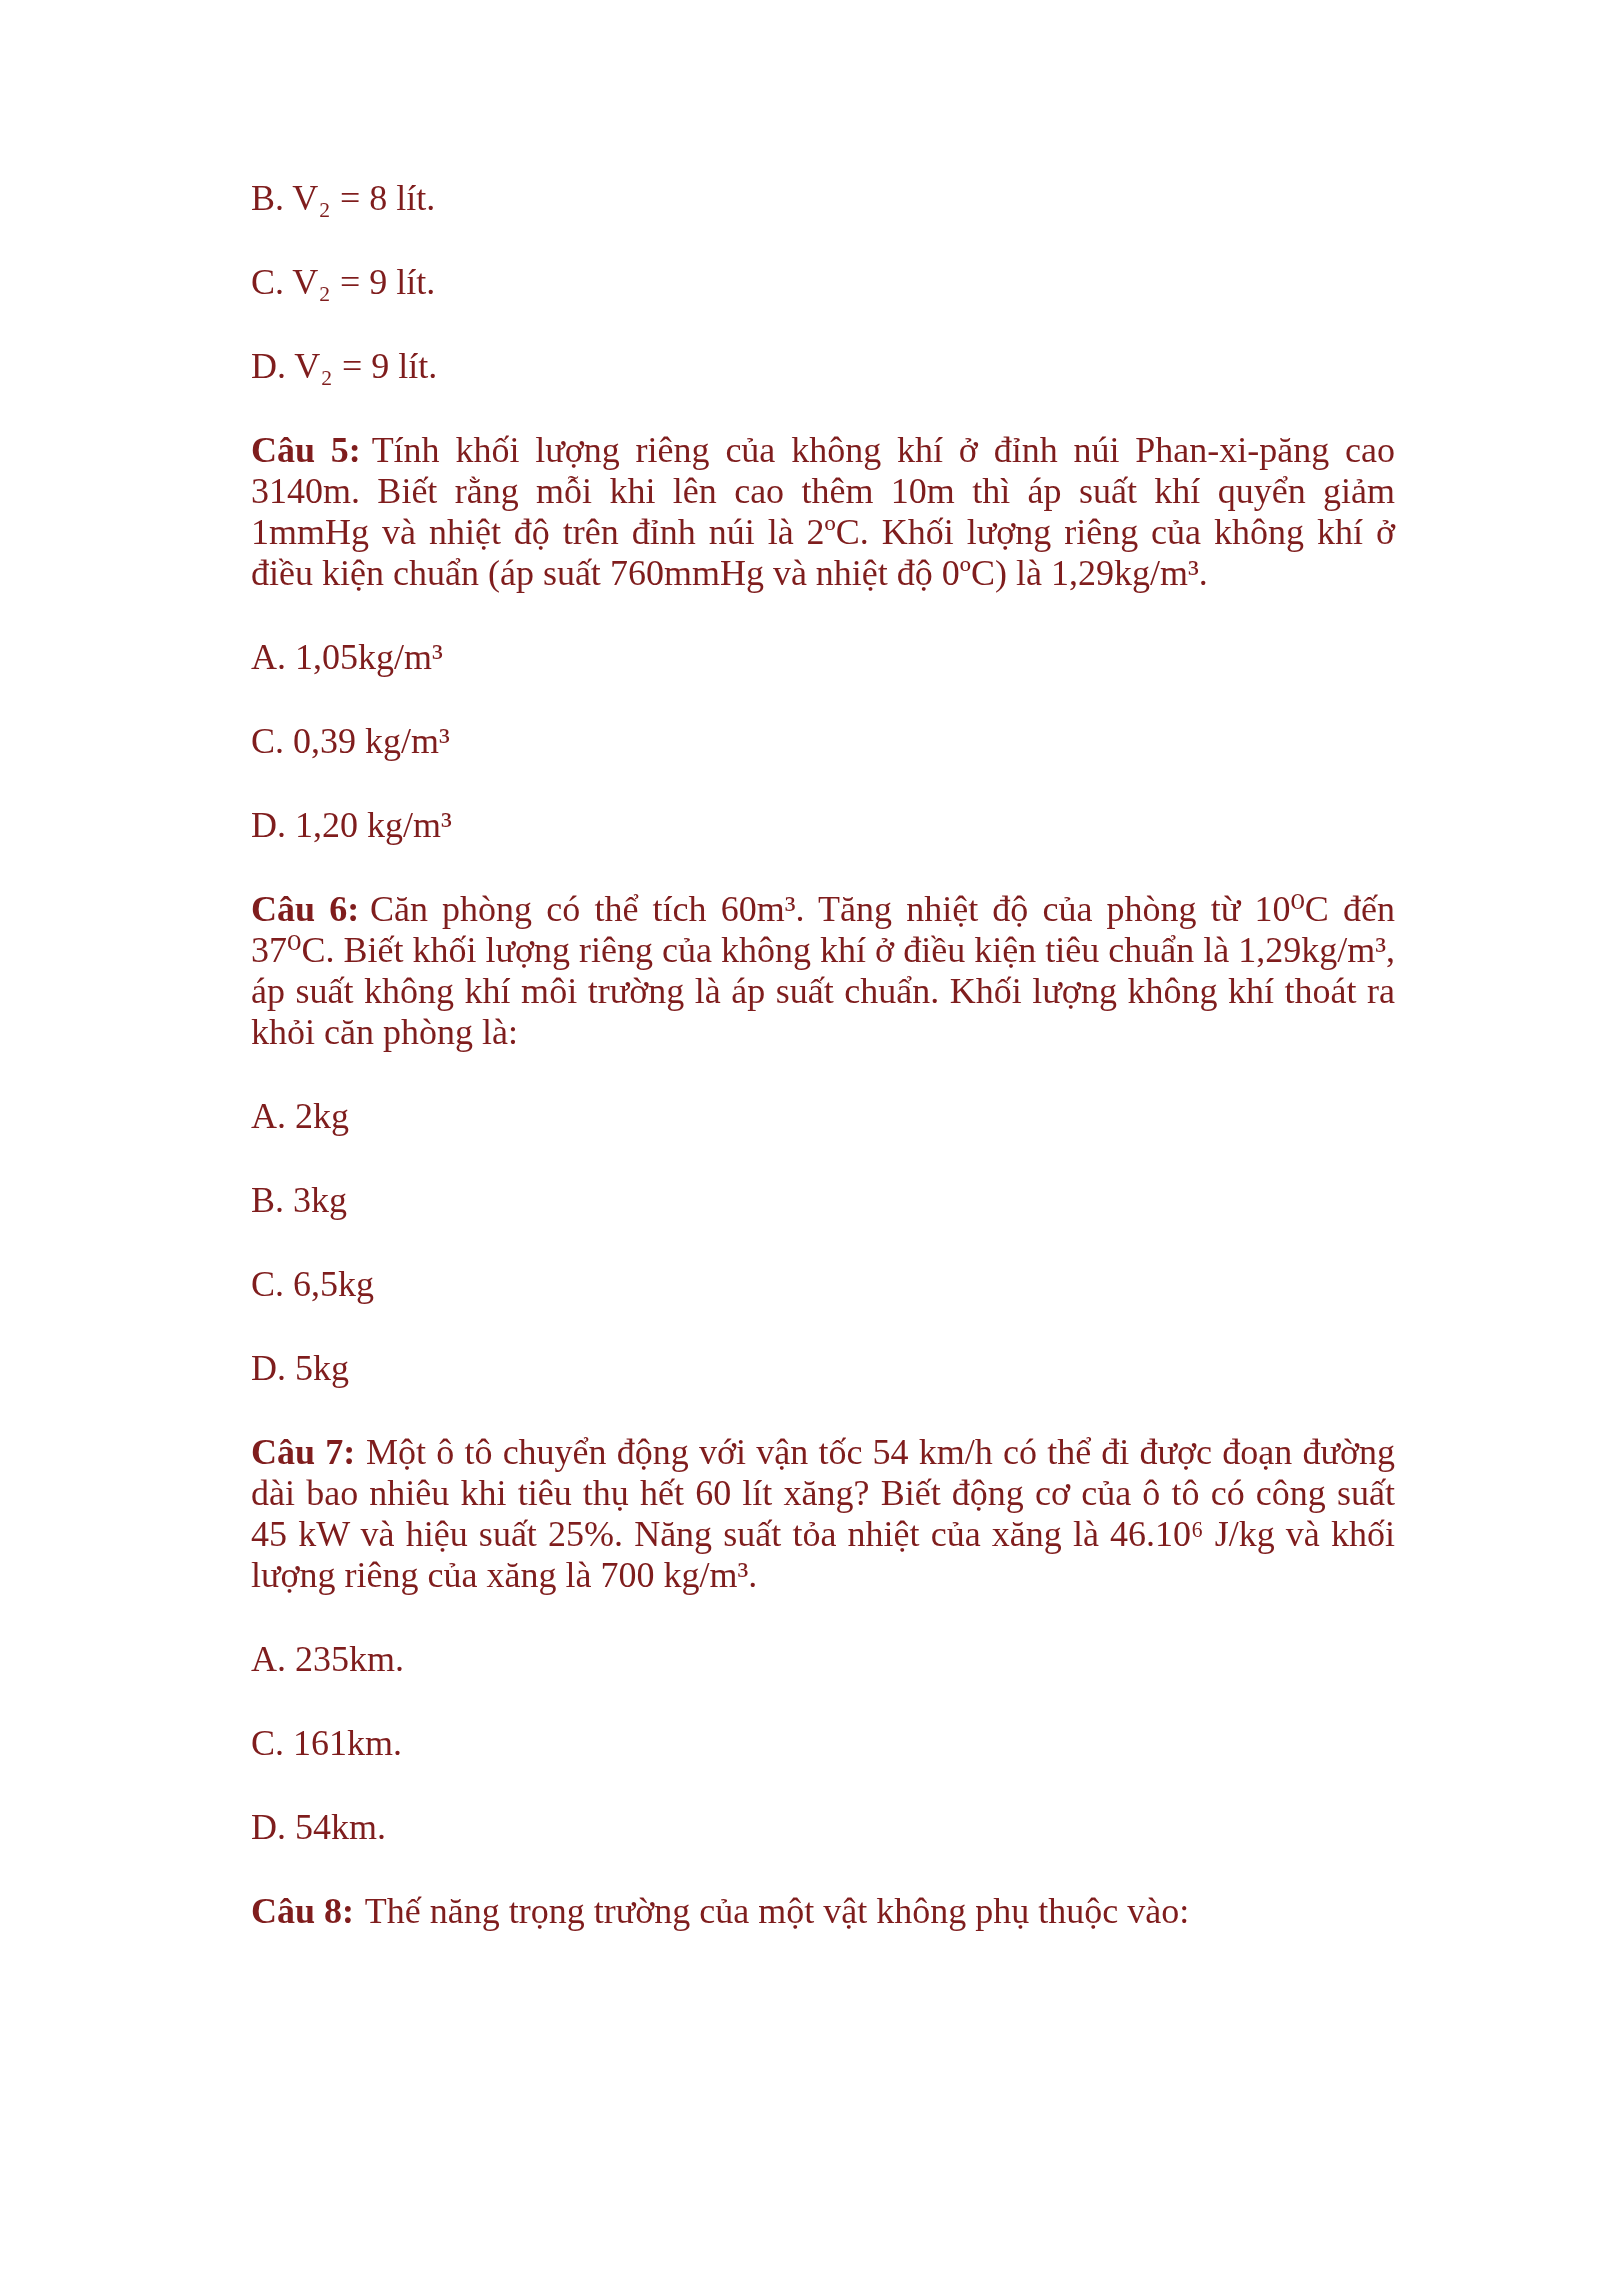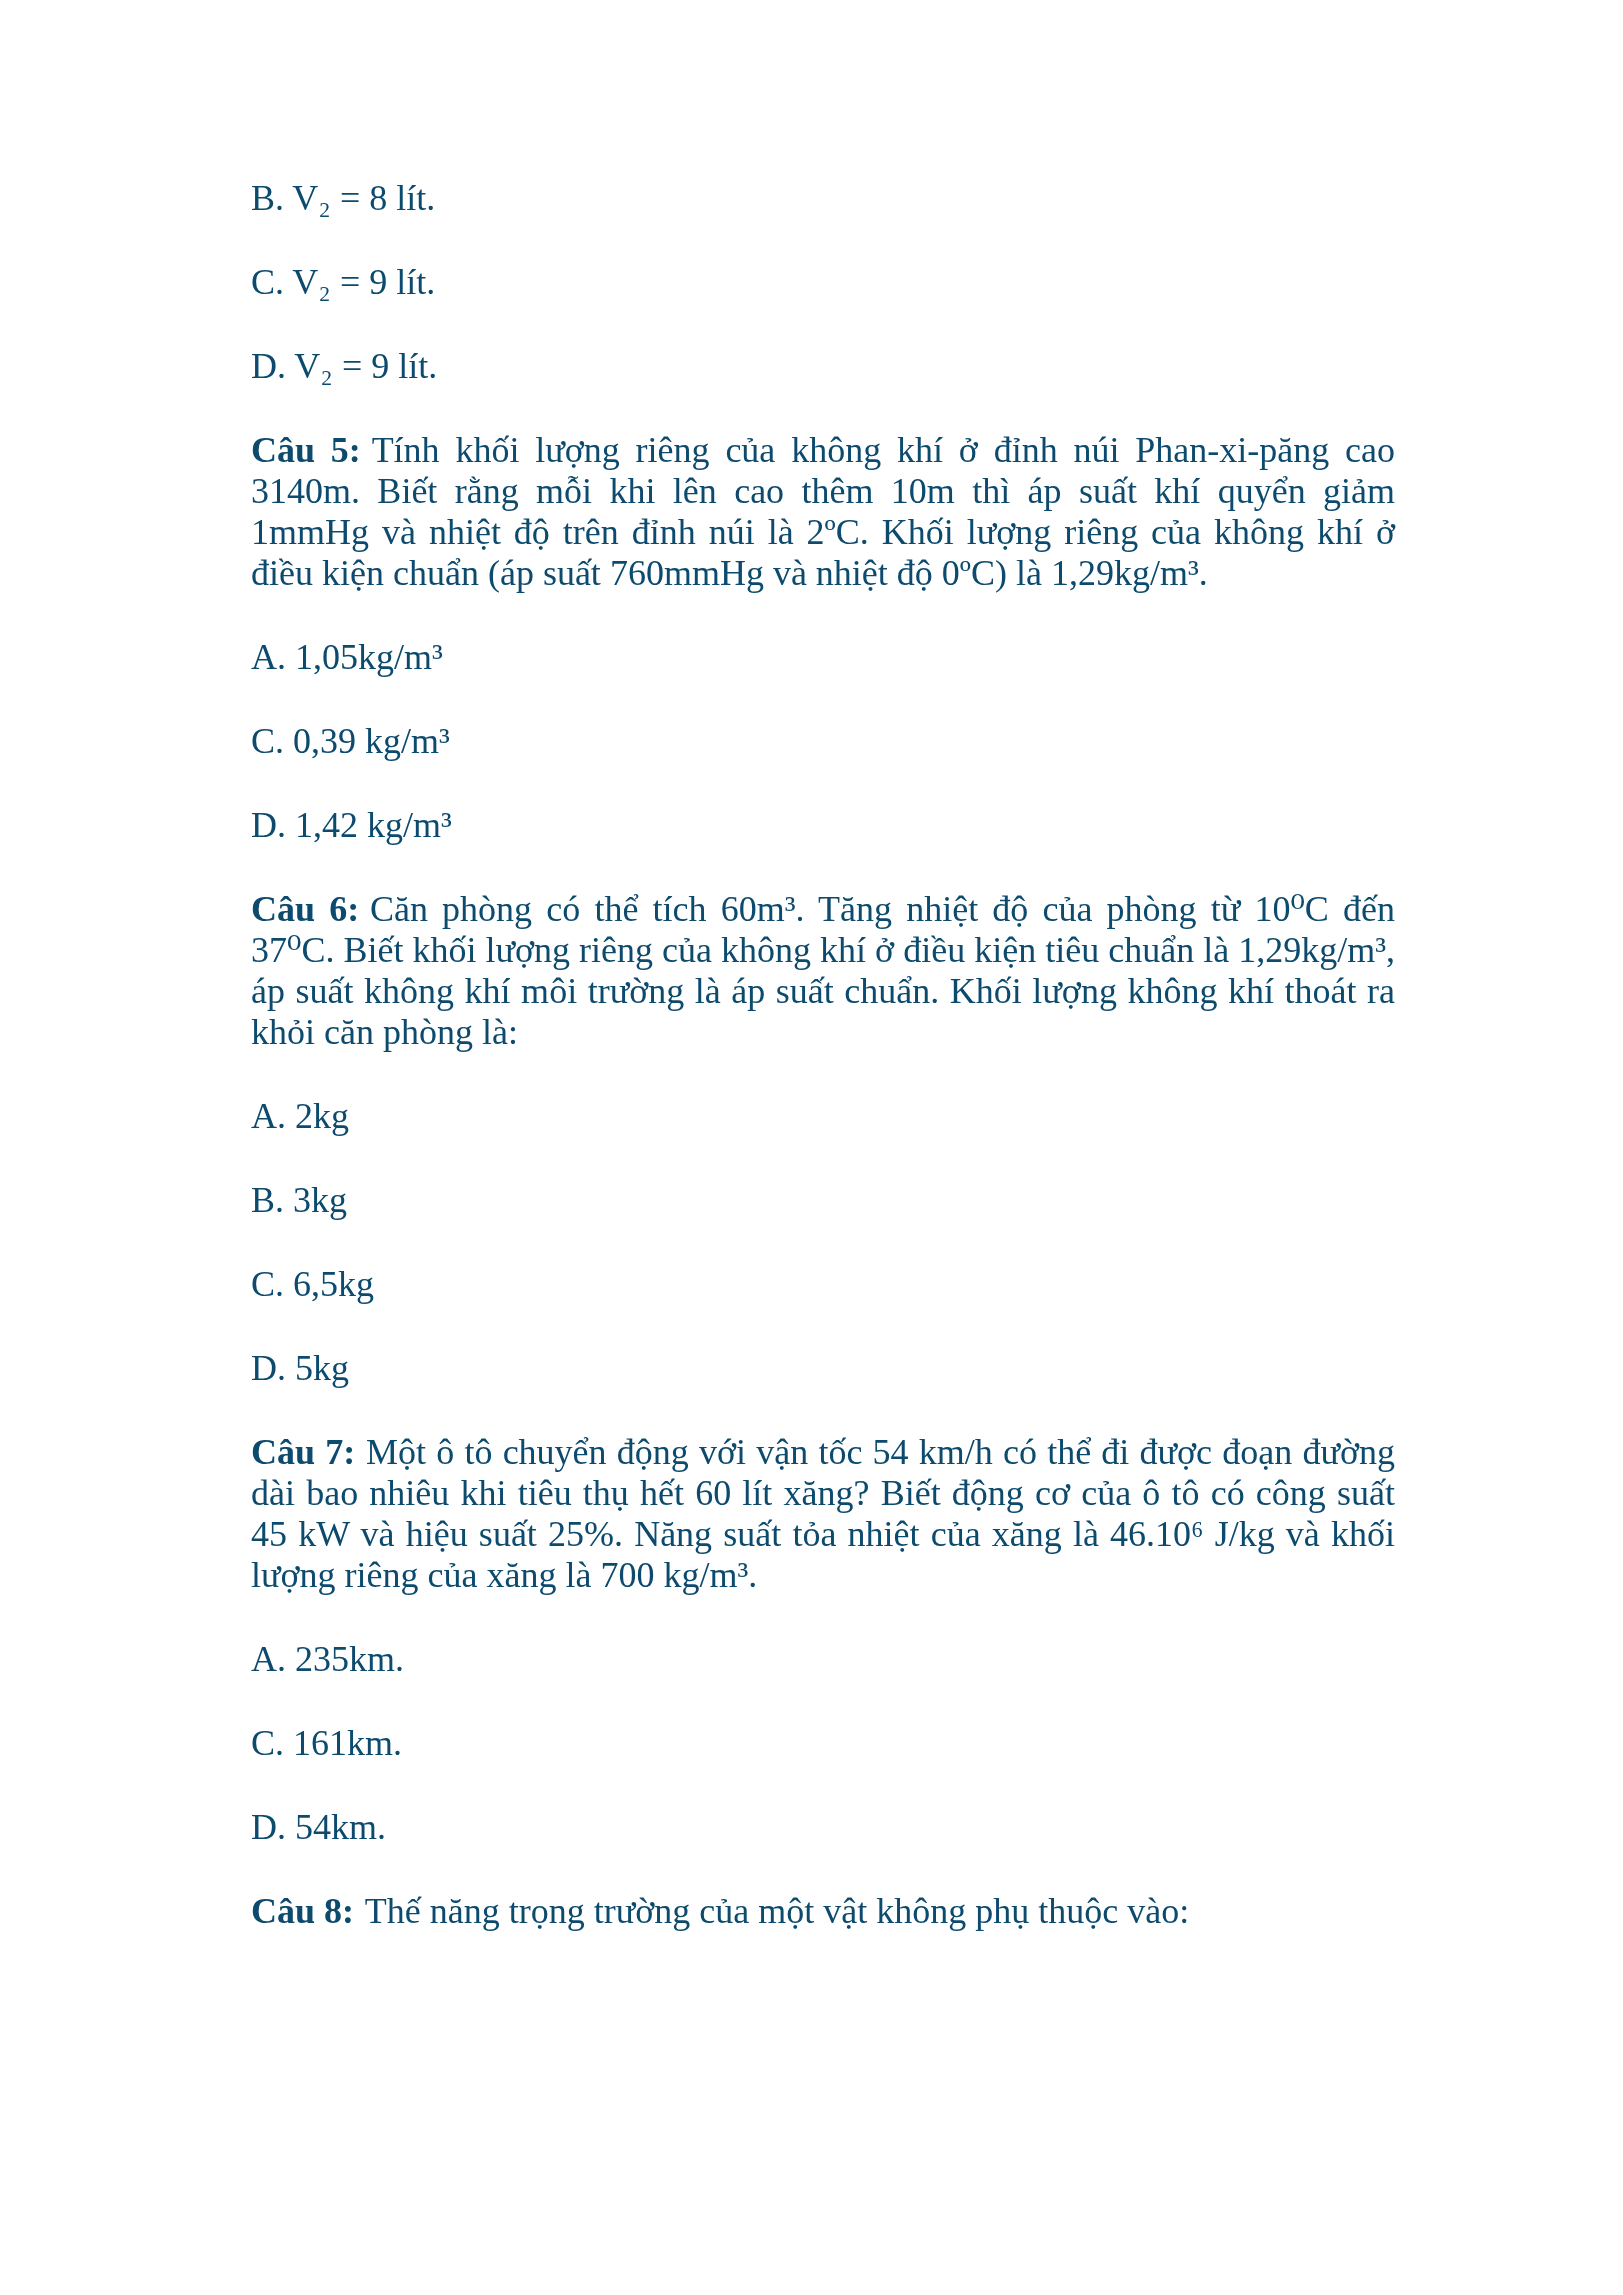--- a/index.html
+++ b/index.html
@@ -13,21 +13,21 @@
     height: 2295px;
     background: #ffffff;
     overflow: hidden;
     box-sizing: border-box;
   }
   .content {
     box-sizing: border-box;
     padding: 178px 228px 0 251px;
     font-family: "Liberation Serif", "DejaVu Serif", serif;
     font-size: 36px;
-    color: #0c4a6e;
+    color: #7f1d1d;
     line-height: 41px;
   }
   p {
     margin: 0 0 43px 0;
   }
   .option {
     text-align: left;
   }
   .question {
     text-align: justify;
@@ -45,21 +45,21 @@
   <div class="content">
 
     <p class="option">B. V₂ = 8 lít.</p>
     <p class="option">C. V₂ = 9 lít.</p>
     <p class="option">D. V₂ = 9 lít.</p>
 
     <p class="question"><strong class="qlabel">Câu 5:</strong><span>Tính khối lượng riêng của không khí ở đỉnh núi Phan-xi-păng cao 3140m. Biết rằng mỗi khi lên cao thêm 10m thì áp suất khí quyển giảm 1mmHg và nhiệt độ trên đỉnh núi là 2ºC. Khối lượng riêng của không khí ở điều kiện chuẩn (áp suất 760mmHg và nhiệt độ 0ºC) là 1,29kg/m³.</span></p>
 
     <p class="option">A. 1,05kg/m³</p>
     <p class="option">C. 0,39 kg/m³</p>
-    <p class="option">D. 1,42 kg/m³</p>
+    <p class="option">D. 1,20 kg/m³</p>
 
     <p class="question"><strong class="qlabel">Câu 6:</strong><span>Căn phòng có thể tích 60m³. Tăng nhiệt độ của phòng từ 10⁰C đến 37⁰C. Biết khối lượng riêng của không khí ở điều kiện tiêu chuẩn là 1,29kg/m³, áp suất không khí môi trường là áp suất chuẩn. Khối lượng không khí thoát ra khỏi căn phòng là:</span></p>
 
     <p class="option">A. 2kg</p>
     <p class="option">B. 3kg</p>
     <p class="option">C. 6,5kg</p>
     <p class="option">D. 5kg</p>
 
     <p class="question"><strong class="qlabel">Câu 7:</strong><span>Một ô tô chuyển động với vận tốc 54 km/h có thể đi được đoạn đường dài bao nhiêu khi tiêu thụ hết 60 lít xăng? Biết động cơ của ô tô có công suất 45 kW và hiệu suất 25%. Năng suất tỏa nhiệt của xăng là 46.10⁶ J/kg và khối lượng riêng của xăng là 700 kg/m³.</span></p>
 

